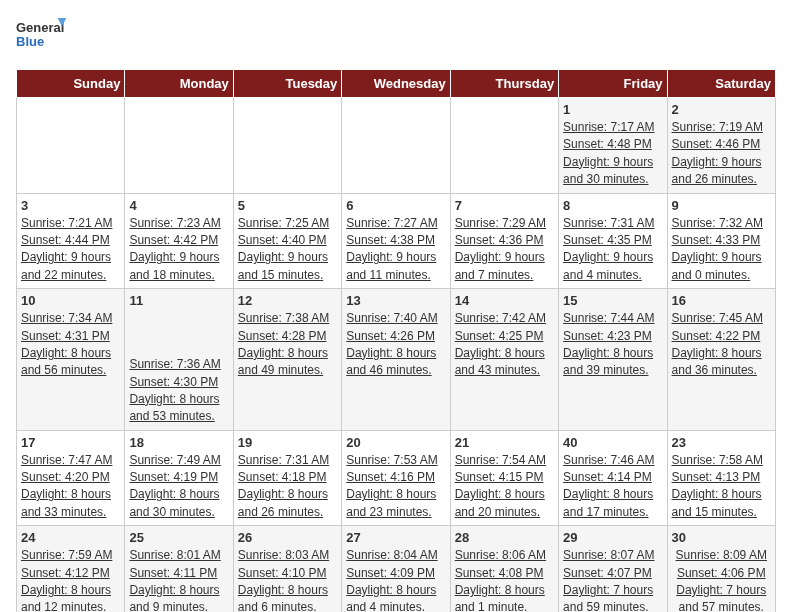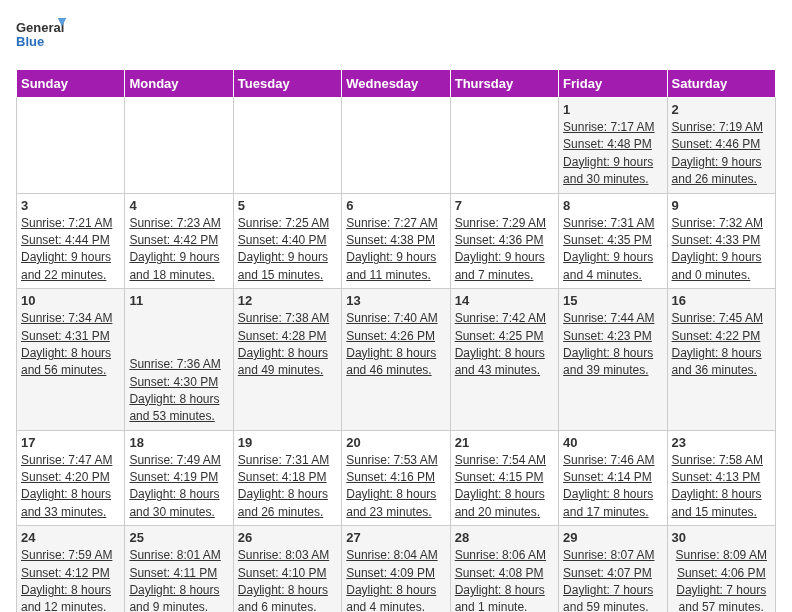--- a/index.html
+++ b/index.html
@@ -32,26 +32,26 @@
     .location-title {
       font-size: 16px;
       color: #555;
     }
     table {
       width: 100%;
       border-collapse: collapse;
       table-layout: fixed;
     }
     thead tr th {
-      background-color: #a21caf;
+      background-color: #7f1d1d;
       color: #fff;
       font-size: 13px;
       font-weight: bold;
       padding: 6px 4px;
-      text-align: left;
+      text-align: right;
       border: 1px solid #fff;
     }
     tbody tr td {
       vertical-align: top;
       border: 1px solid #ccc;
       padding: 4px;
       font-size: 10.5px;
       color: #333;
       height: 88px;
       background: #fff;

